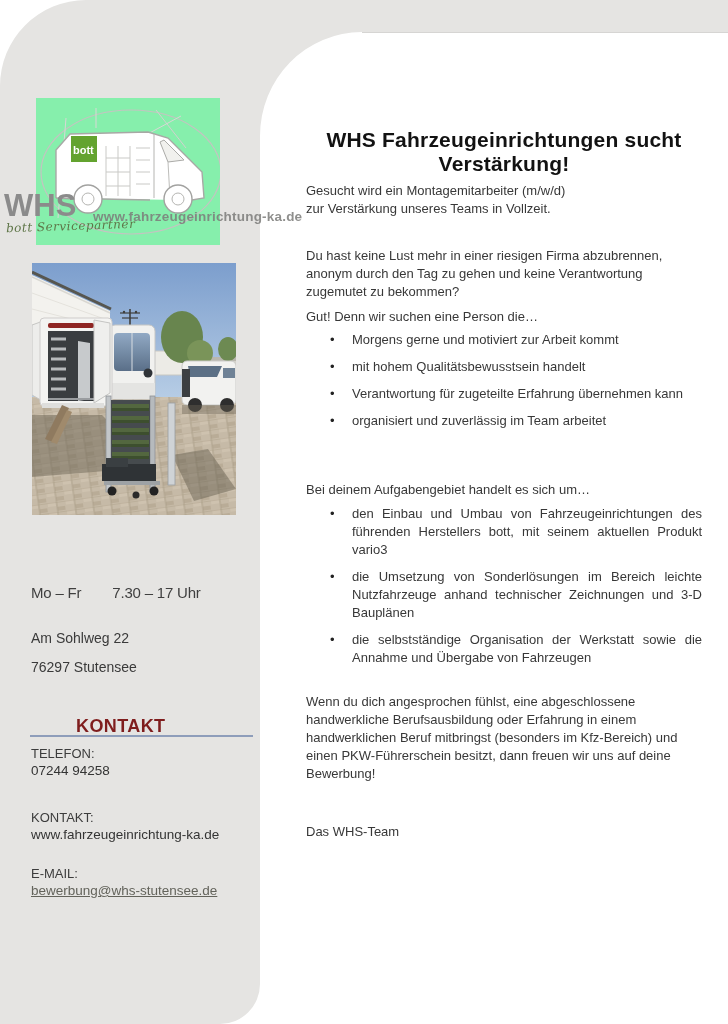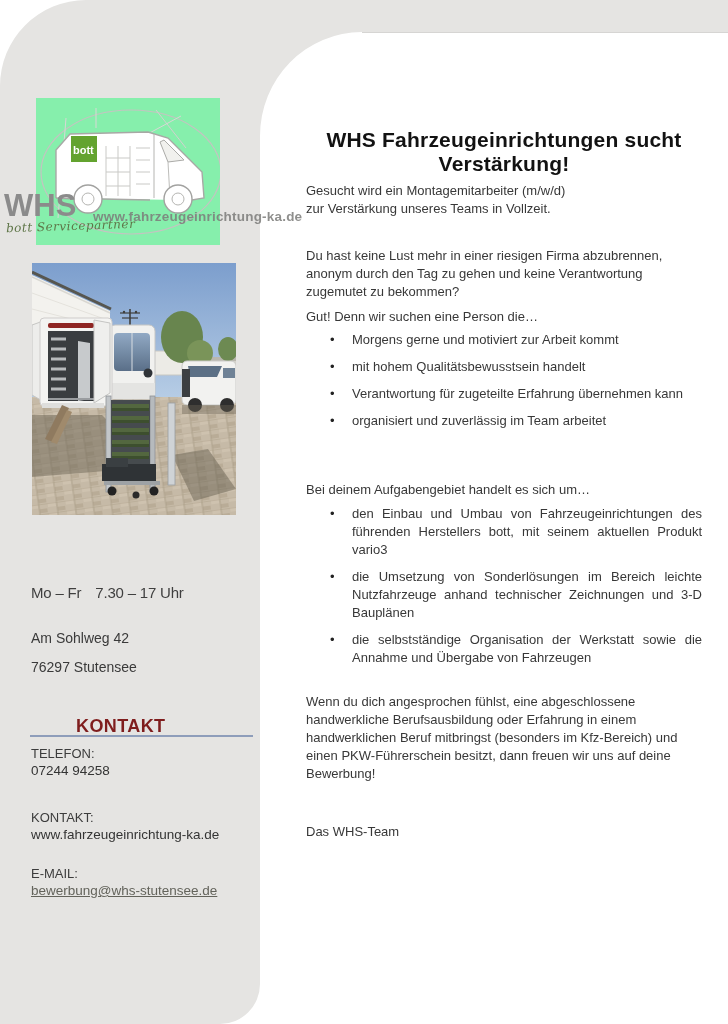--- a/index.html
+++ b/index.html
@@ -13,21 +13,21 @@
   
   #panel-svg{position:absolute;left:0;top:0;width:728px;height:1024px;}
   
   .logo-box{left:36px;top:98px;width:184px;height:147px;background:#86efac;}
   .brand-text{left:4px;top:190px;font-size:31px;font-weight:bold;color:#8b8b8b;letter-spacing:0px;line-height:1;}
   .brand-script{left:6px;top:219px;font-family:"DejaVu Serif", serif;font-style:italic;font-size:12px;color:#5e7547;transform:rotate(-2deg);letter-spacing:.5px;}
   .logo-url{left:93px;top:209px;font-size:13.5px;color:#7c7c7a;letter-spacing:.2px;font-weight:bold;opacity:.85;}
   
   .photo{left:32px;top:263px;width:204px;height:252px;}
   
-  .hours{left:31px;top:584px;font-size:15px;color:#3f3f3f;display:flex;gap:14px;letter-spacing:-.2px;}
+  .hours{left:31px;top:584px;font-size:15px;color:#3f3f3f;display:flex;gap:31px;letter-spacing:-.2px;}
   .addr1{left:31px;top:630px;font-size:14px;}
   .addr2{left:31px;top:659px;font-size:14px;}
   .kontakt{left:31px;top:716px;font-size:18px;font-weight:bold;color:#7f1d1d;letter-spacing:.4px;padding-left:45px;}
   .kontakt-rule{left:30px;top:735px;width:223px;height:2px;background:#8e9dba;}
   .side-label{font-size:13px;color:#3c3c3c;}
   .side-value{font-size:13.5px;color:#343434;}
   .tel-label{left:31px;top:746px;}
   .tel-value{left:31px;top:763px;}
   .web-label{left:31px;top:810px;}
   .web-value{left:31px;top:827px;}
@@ -202,21 +202,21 @@
     <circle cx="80" cy="228" r="4.5" fill="#222222"></circle>
     <circle cx="122" cy="228" r="4.5" fill="#222222"></circle>
     <circle cx="104" cy="232" r="3.5" fill="#2a2a2a"></circle>
   </g>
 </svg>
 
 <div class="abs hours">
   <span>Mo – Fr</span>
   <span>7.30 – 17 Uhr</span>
 </div>
-<div class="abs addr1">Am Sohlweg 42</div>
+<div class="abs addr1">Am Sohlweg 22</div>
 <div class="abs addr2">76297 Stutensee</div>
 
 <div class="abs kontakt">KONTAKT</div>
 <div class="abs kontakt-rule"></div>
 
 <div class="abs side-label tel-label">TELEFON:</div>
 <div class="abs side-value tel-value">07244 94258</div>
 
 <div class="abs side-label web-label">KONTAKT:</div>
 <div class="abs side-value web-value">www.fahrzeugeinrichtung-ka.de</div>

